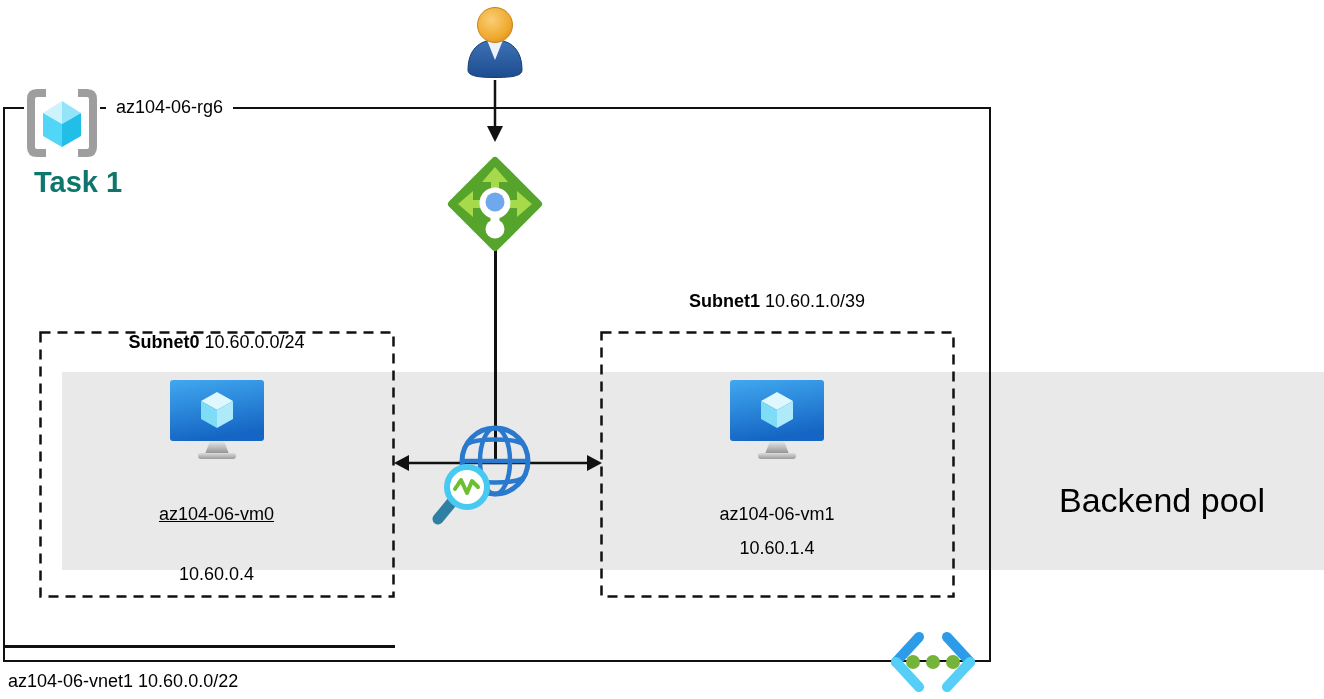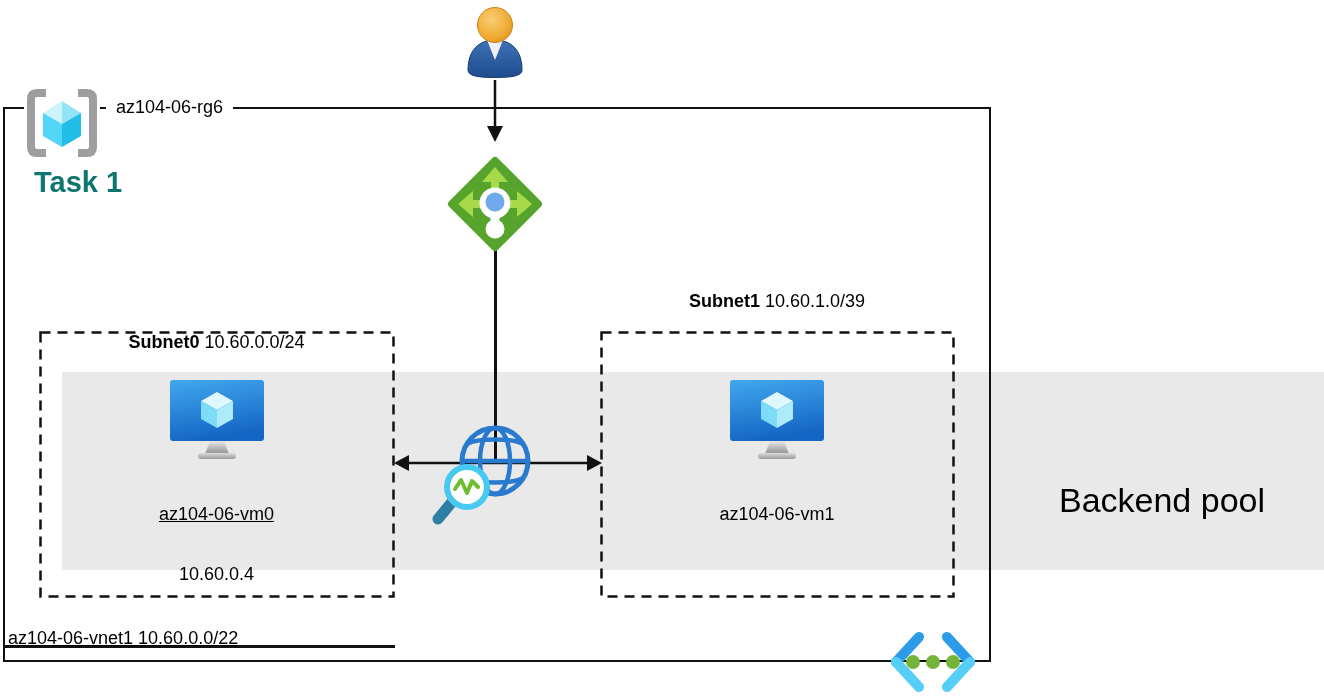--- a/index.html
+++ b/index.html
@@ -21,21 +21,21 @@
   #lb-label{left:556px;top:168px;line-height:37px;}
   #subnet0-label{left:41px;top:284px;width:351px;margin-top:41px;}
   #subnet1-label{left:602px;top:284px;width:350px;}
   .subnet-name{font-weight:bold;}
   #vm0-name{left:41px;top:497px;width:351px;text-decoration:underline;}
   #vm0-ip{left:41px;top:531px;width:351px;margin-top:26px;}
   #vm1-name{left:602px;top:497px;width:350px;text-align:center;}
   #vm1-ip{left:602px;top:531px;width:350px;}
   #task2{left:420px;top:534px;width:150px;text-align:center;}
   #backend-label{left:1000px;top:443px;width:324px;font-size:34px;line-height:40px;text-align:center;z-index:2;white-space:nowrap;margin-top:37px;}
-  #vnet-label{left:8px;top:621px;z-index:2;text-decoration:underline;}
+  #vnet-label{left:8px;top:664px;z-index:2;}
   #vnet-line{left:3px;top:645px;width:392px;height:2.5px;background:#111;z-index:1;}
   
   #connector-v{left:494px;top:247px;width:2.5px;height:216px;background:#111;z-index:1;}
   svg{display:block;}
   .icon{z-index:2;}
   #rg-icon{left:24px;top:88px;background:#fff;z-index:2;}
   #user-icon{left:462px;top:5px;}
   #arrow-down{left:483px;top:80px;}
   #lb-icon{left:447px;top:156px;}
   #subnet0-box{left:39px;top:331px;}
@@ -156,20 +156,21 @@
     <polygon points="50,13 66,22 50,31 34,22" fill="#DFF8FE"></polygon>
     <polygon points="34,22 50,31 50,49 34,40" fill="#7EDCF6"></polygon>
     <polygon points="66,22 66,40 50,49 50,31" fill="#ADEAFA"></polygon>
     <polygon points="43,62 57,62 62,75 38,75" fill="url(#standG)"></polygon>
     <rect x="31" y="74" width="38" height="6" rx="3" fill="url(#standG2)"></rect>
   </svg>
 
   <div class="abs lbl center" id="vm0-name">az104-06-vm0</div>
   <div class="abs lbl center" id="vm0-ip">10.60.0.4</div>
   <div class="abs lbl center" id="vm1-name">az104-06-vm1</div>
+  <div class="abs lbl center" id="vm1-ip">10.60.1.4</div>
 
   <svg class="abs icon" id="probe-icon" width="140" height="115" viewBox="0 0 140 115">
     <g stroke="#2979CF" fill="none" stroke-width="5">
       <circle cx="70" cy="43" r="33"></circle>
       <ellipse cx="70" cy="43" rx="15" ry="33" stroke-width="4.5"></ellipse>
       <line x1="37" y1="43" x2="103" y2="43" stroke-width="4.5"></line>
       <path d="M42,26 C52,20 88,20 98,26" stroke-width="4.5"></path>
       <path d="M42,60 C52,66 88,66 98,60" stroke-width="4.5"></path>
     </g>
     <line x1="27" y1="84" x2="13" y2="101" stroke="#2E7FA3" stroke-width="11" stroke-linecap="round"></line>

